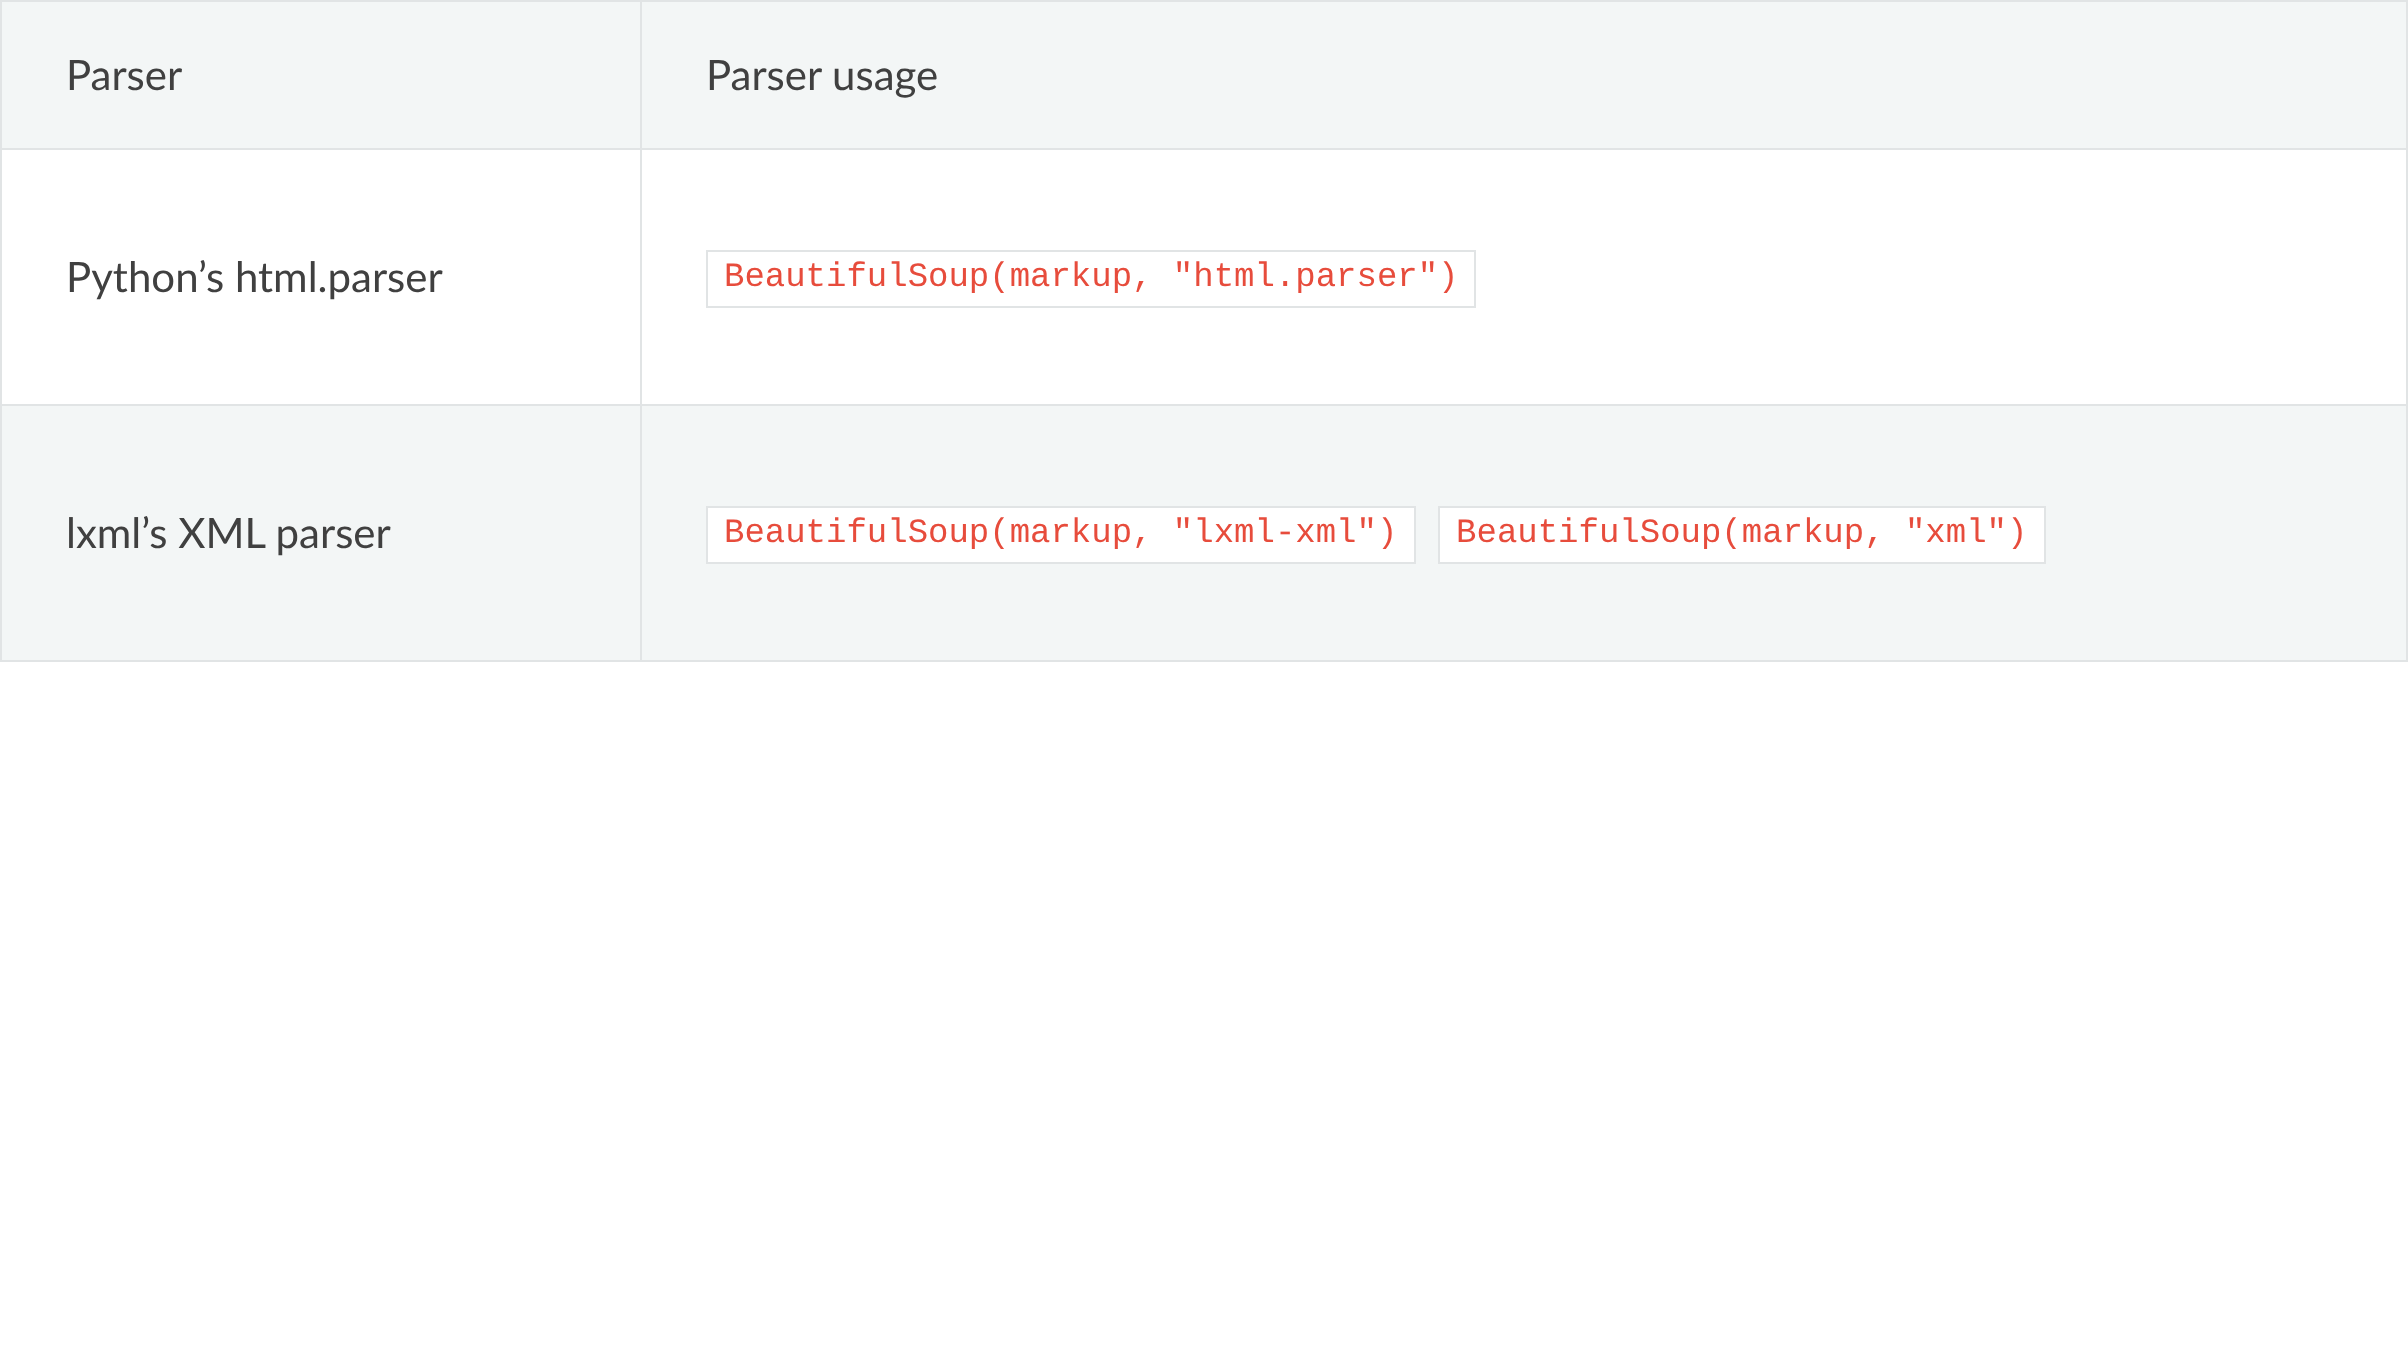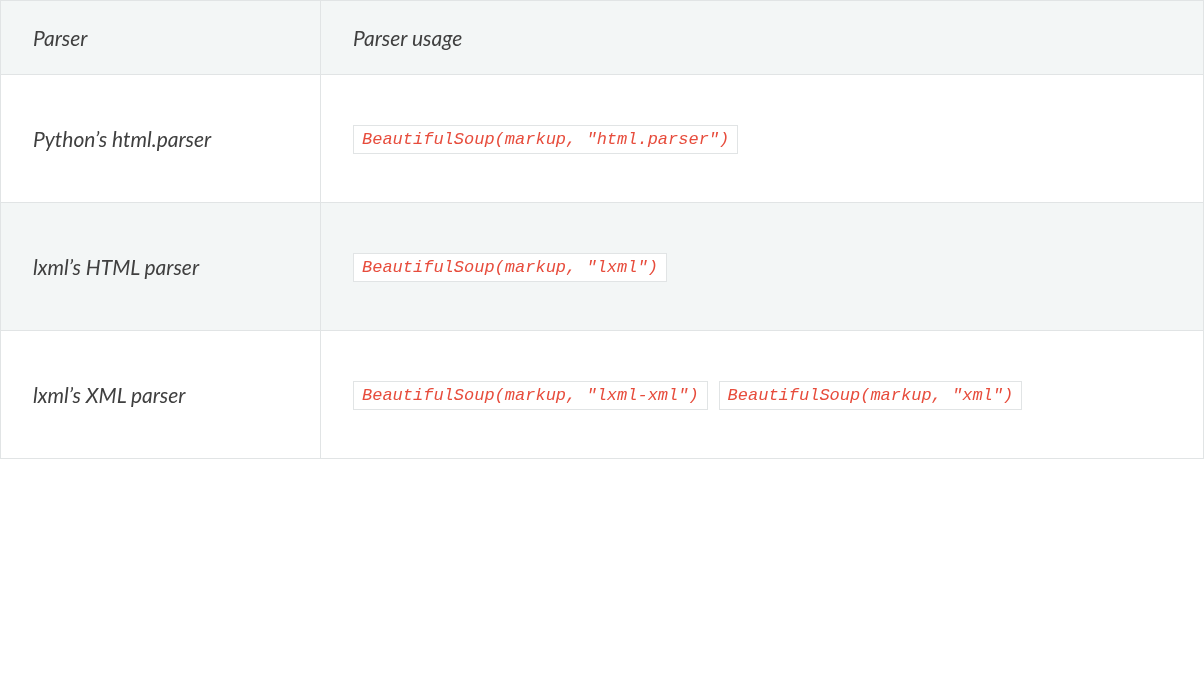--- a/index.html
+++ b/index.html
@@ -1,19 +1,18 @@
 <!DOCTYPE html>
 <html><head>
   <meta charset="utf-8">
   <style>
     * {
       margin: 0;
       padding: 0;
       box-sizing: border-box;
-      font-style: italic;
     }
     body {
       font-family: -apple-system, BlinkMacSystemFont, "Segoe UI", "Lato", "Helvetica Neue", Arial, sans-serif;
       background: #ffffff;
       padding: 0;
       width: 1204px;
       color: #404040;
     }
     table {
       width: 100%;
@@ -70,26 +69,20 @@
     </tr>
   </thead>
   <tbody>
     <tr>
       <td class="parser-col">Python’s html.parser</td>
       <td>
         <code>BeautifulSoup(markup, "html.parser")</code>
       </td>
     </tr>
     <tr>
-      <td class="parser-col">lxml’s HTML parser</td>
-      <td>
-        <code>BeautifulSoup(markup, "lxml")</code>
-      </td>
-    </tr>
-    <tr>
       <td class="parser-col">lxml’s XML parser</td>
       <td>
         <code>BeautifulSoup(markup, "lxml-xml")</code>
         <code>BeautifulSoup(markup, "xml")</code>
       </td>
     </tr>
   </tbody>
 </table>
 
 </body></html>

